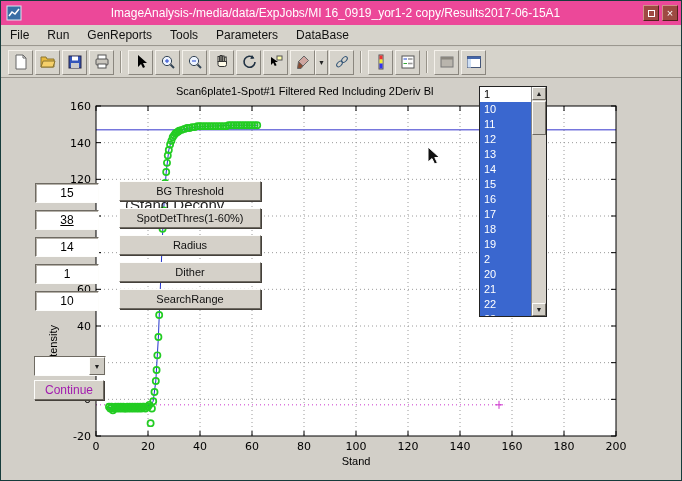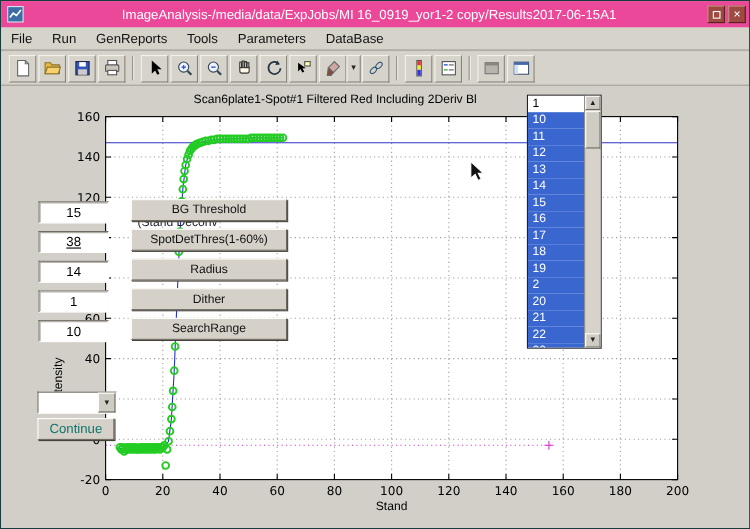--- a/index.html
+++ b/index.html
@@ -29,36 +29,36 @@
            border-color:#f4f1eb #8a867e #8a867e #f4f1eb;font-size:7px;display:flex;
            align-items:center;justify-content:center;padding:0;color:#222;}
   .tbsep{width:0;height:22px;margin:0 5px;border-left:1px solid #979389;border-right:1px solid #f2efe9;}
   
   .figure{position:absolute;left:0;top:77px;width:682px;height:404px;background:#d2cfc8;}
   .plot-title{position:absolute;left:175px;top:7px;font-size:11px;color:#000;white-space:nowrap;z-index:1;}
   #plot-svg{position:absolute;left:60px;top:18px;z-index:1;}
   .xlabel{position:absolute;left:95px;top:377px;width:520px;text-align:center;font-size:11px;color:#000;z-index:1;}
   .ylabel{position:absolute;left:58px;top:276px;height:12px;font-size:11px;color:#000;
           transform:rotate(-90deg);transform-origin:0 100%;white-space:nowrap;z-index:1;}
-  .frag{position:absolute;left:124px;top:118px;font-size:11px;color:#222;white-space:nowrap;z-index:2;}
+  .frag{position:absolute;left:124px;top:118px;font-size:15px;color:#222;white-space:nowrap;z-index:2;}
   
   .edit{position:absolute;left:34px;width:64px;height:20px;background:#fff;border:1px solid;
         border-color:#6e6a62 #fdfdfb #fdfdfb #6e6a62;box-shadow:inset 1px 1px 0 #b5b1a9;
         text-align:center;font:12px "Liberation Sans",sans-serif;color:#000;padding:0;z-index:6;}
   .lblbtn{position:absolute;left:118px;width:142px;height:20px;background:#d5d1c9;border:1px solid;
           border-color:#fdfdfb #6e6a62 #6e6a62 #fdfdfb;box-shadow:1px 1px 0 #44403a;
           font-size:11px;color:#111;display:flex;align-items:center;justify-content:center;z-index:6;}
   .combo{position:absolute;left:33px;top:278px;width:72px;height:20px;background:#fff;border:1px solid;
          border-color:#6e6a62 #fdfdfb #fdfdfb #6e6a62;display:flex;align-items:stretch;z-index:6;font-size:12px;}
   .combo-text{flex:1;padding:18px 0 0 4px;white-space:nowrap;overflow:hidden;text-decoration:underline;}
   .combo-arrow{width:16px;background:#cfccc4;border:1px solid;border-color:#fdfdfb #6e6a62 #6e6a62 #fdfdfb;
                font-size:7px;display:flex;align-items:center;justify-content:center;color:#222;}
   .continue{position:absolute;left:33px;top:302px;width:70px;height:20px;background:#d5d1c9;border:1px solid;
             border-color:#fdfdfb #6e6a62 #6e6a62 #fdfdfb;box-shadow:1px 1px 0 #44403a;
-            font:12px "Liberation Sans",sans-serif;color:#0f766e;z-index:6;padding:0;}
+            font:12px "Liberation Sans",sans-serif;color:#a21caf;z-index:6;padding:0;}
   
   .ddlist{position:absolute;left:478px;top:8px;width:68px;height:231px;background:#fff;
           border:1px solid #222;display:flex;overflow:hidden;z-index:10;}
   .dd-opts{flex:1;overflow:hidden;}
   .dd-opt{height:15px;line-height:15px;font-size:11px;padding-left:4px;background:#fff;color:#000;}
   .dd-opt.hl{background:#3a67cf;color:#fff;}
   .dd-scroll{width:15px;background:#d7d3cb;border-left:1px solid #888;position:relative;flex:0 0 auto;}
   .dd-up,.dd-down{position:absolute;left:0;width:14px;height:13px;background:#cfccc4;border:1px solid;
                   border-color:#fdfdfb #6e6a62 #6e6a62 #fdfdfb;font-size:7px;text-align:center;
                   line-height:12px;color:#222;}

